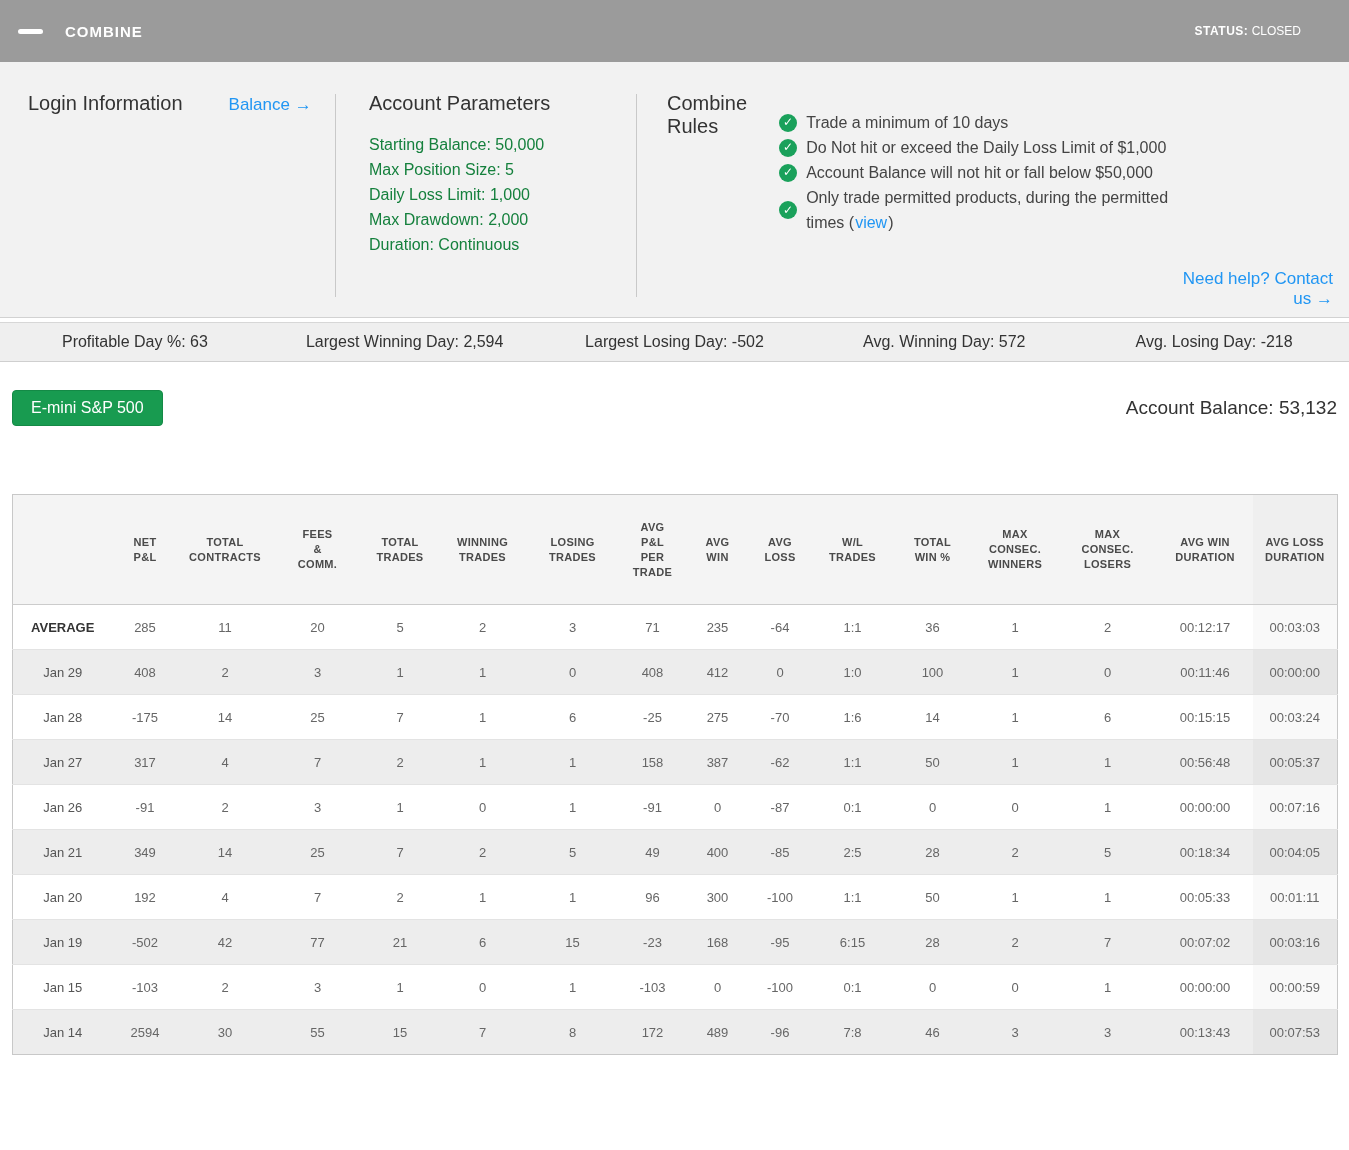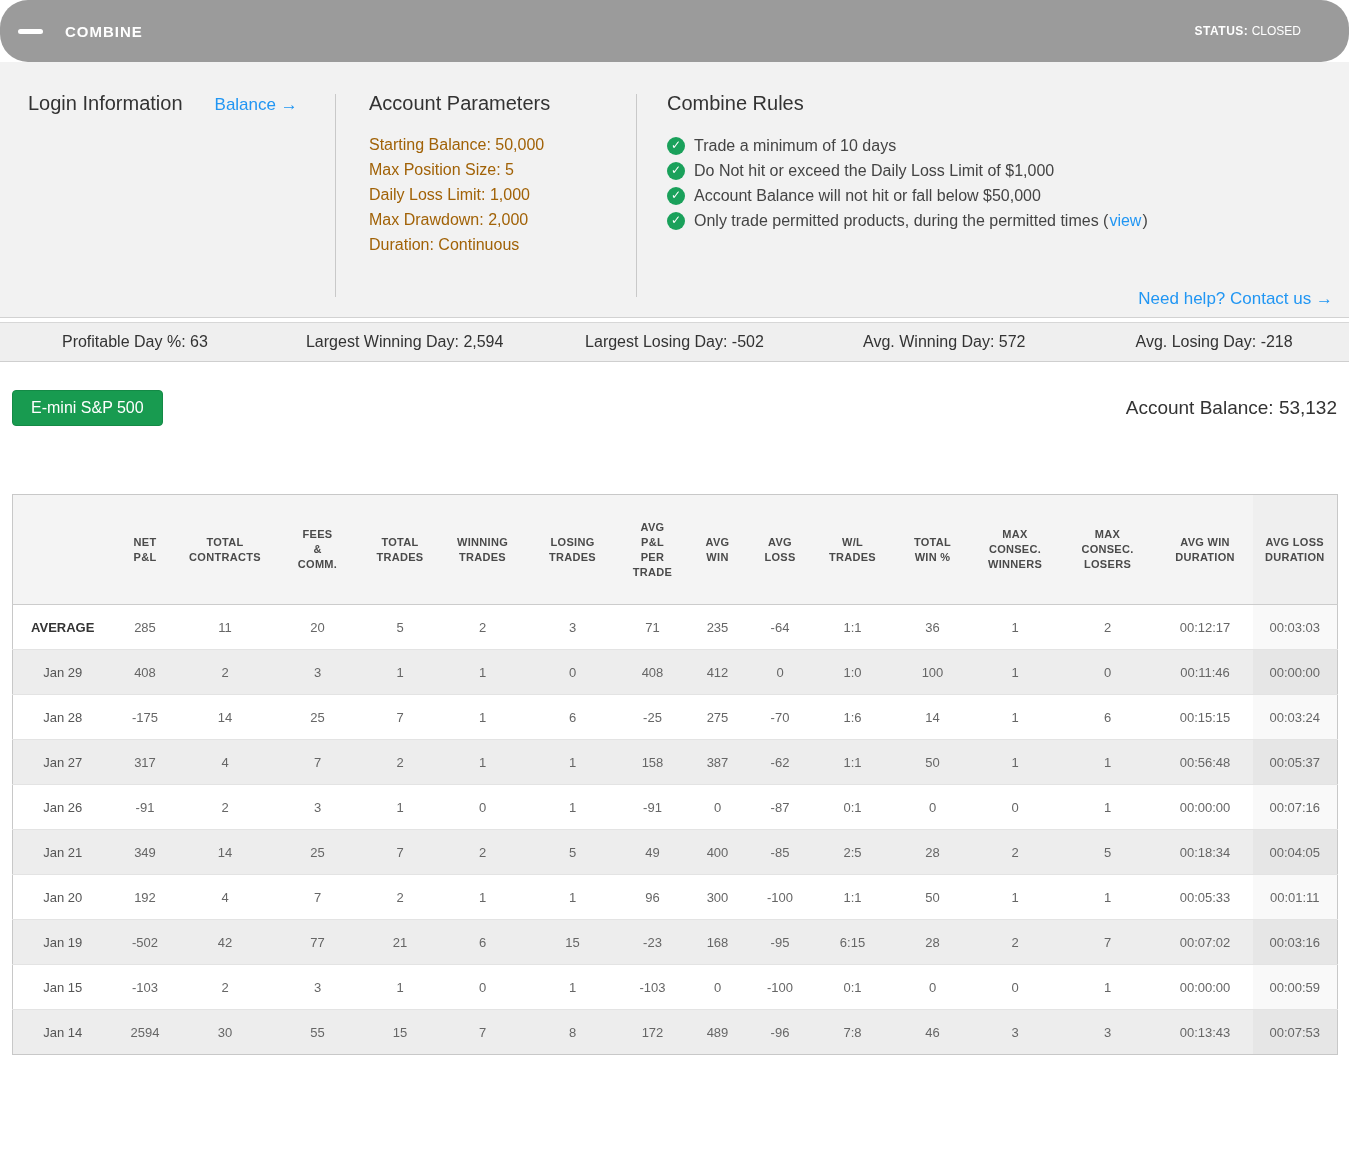--- a/index.html
+++ b/index.html
@@ -1,42 +1,42 @@
 <!DOCTYPE html>
 <html><head>
 <meta charset="utf-8">
 <style>
   * { box-sizing: border-box; margin: 0; padding: 0; }
   html, body { width: 1349px; height: 1150px; overflow: hidden; background: #fff;
     font-family: "Liberation Sans", "DejaVu Sans", sans-serif; }
 
   
   .titlebar { height: 62px; background: #9b9b9b; display: flex; align-items: center;
-    padding: 0 48px 0 18px; border-radius: 28px; }
+    padding: 0 48px 0 18px; }
   .minus-icon { width: 25px; height: 5px; background: #fff; border-radius: 3px;
     display: inline-block; cursor: pointer; }
   .titlebar-title { color: #fff; font-weight: 700; font-size: 15px; letter-spacing: 1px;
     margin-left: 22px; }
   .titlebar-status { margin-left: auto; color: #fff; font-size: 12px; }
   .titlebar-status .lbl { font-weight: 700; letter-spacing: .5px; }
 
   
   .info-section { background: #f2f2f2; border-bottom: 1px solid #d2d2d2;
     display: flex; height: 256px; padding-top: 30px; }
   .info-col { padding-left: 28px; }
   .col-login { width: 335px; }
   .col-params { width: 300px; padding-left: 33px; }
   .col-rules { flex: 1; padding-left: 30px; padding-right: 16px;
-    display: flex; flex-direction: column; }
+    display: flex; flex-direction: row; }
   .v-divider { width: 1px; background: #c9c9c9; margin: 2px 0 20px 0; }
   .section-heading { font-size: 20px; font-weight: 400; color: #333; }
-  .heading-row { display: flex; align-items: baseline; gap: 32px; }
+  .heading-row { display: flex; align-items: baseline; gap: 46px; }
   a.blue-link { color: #2196f3; text-decoration: none; font-size: 17px; cursor: pointer; }
   .params-list { list-style: none; margin-top: 17px; }
-  .params-list li { font-size: 16px; color: #a16207; line-height: 25px; }
+  .params-list li { font-size: 16px; color: #15803d; line-height: 25px; }
   .rules-list { list-style: none; margin-top: 18px; }
   .rules-list li { font-size: 16px; color: #444; line-height: 25px;
     display: flex; align-items: center; }
   .check-icon { width: 18px; height: 18px; border-radius: 50%; background: #1aa15b;
     color: #fff; font-size: 12px; font-weight: 700; display: inline-flex;
     align-items: center; justify-content: center; margin-right: 9px; flex: 0 0 18px; }
   .rule-text a { padding: 0 1px; }
   .help-row { margin-top: auto; padding-bottom: 8px; text-align: right; }
 
   

